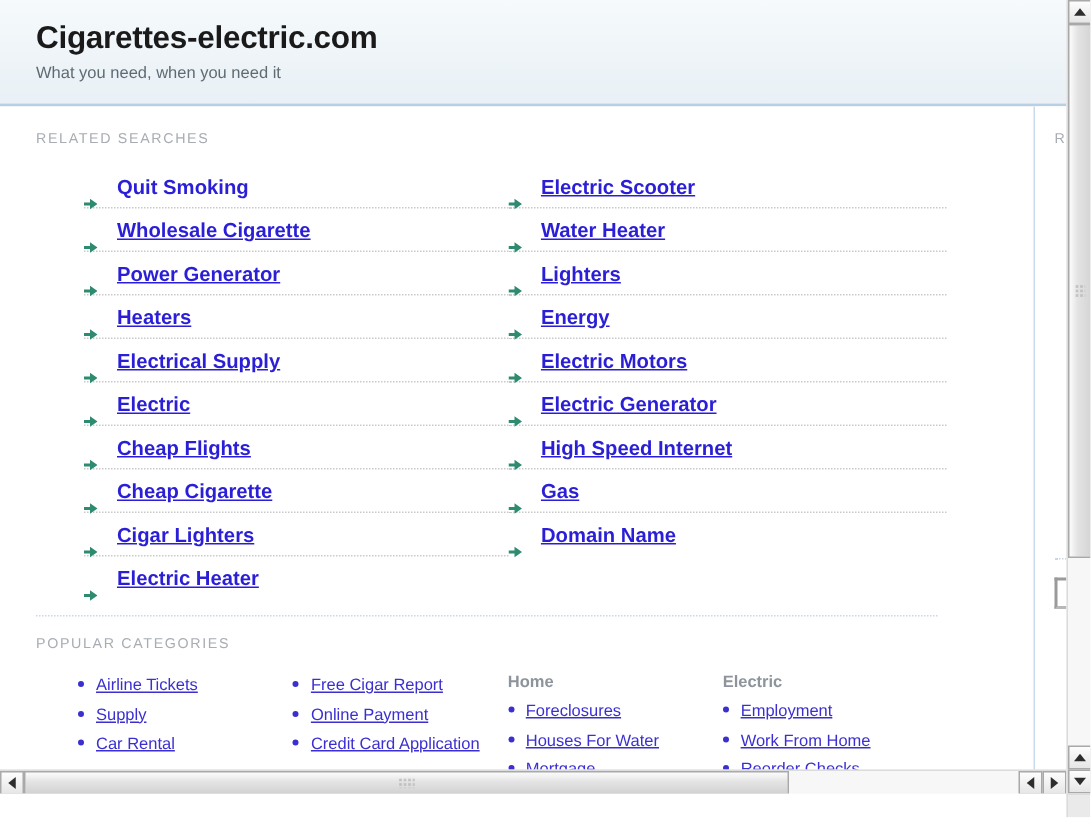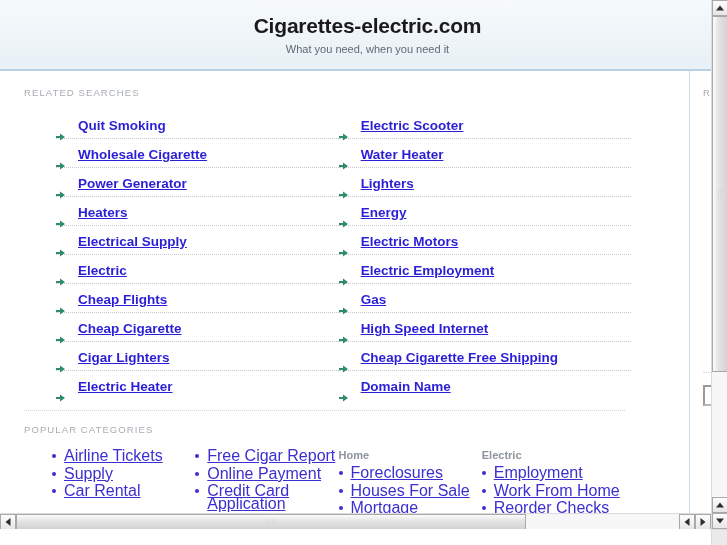--- a/index.html
+++ b/index.html
@@ -29,21 +29,21 @@
     background: #ffffff;
   }
 
   
   #header {
     position: relative;
     height: 71px;
     background: linear-gradient(to bottom, #f6fafc 0%, #eef4f8 55%, #e9f1f6 100%);
     border-bottom: 2px solid #b9cfe2;
   }
-  #header .inner { padding: 14px 0 0 24px; text-align: center; }
+  #header .inner { padding: 14px 0 0 24px; }
   .site-title {
     font-size: 21px;
     font-weight: bold;
     color: #1a1a1a;
     letter-spacing: -0.2px;
     line-height: 1.1;
     margin: 0 0 6px 0;
   }
   .site-tagline {
     font-size: 11px;
@@ -150,21 +150,21 @@
   .cat-list li .dot {
     position: absolute;
     left: 0; top: 5px;
     width: 4px; height: 4px;
     border-radius: 50%;
     background: #3b2fd0;
     display: block;
   }
   .cat-list a {
     color: #3b2fd0;
-    font-size: 16px;
+    font-size: 11px;
     text-decoration: underline;
   }
 
   
   .side-label {
     font-size: 9.5px;
     letter-spacing: 1.1px;
     color: #a8adb3;
     text-transform: uppercase;
     padding: 16px 0 0 13px;
@@ -368,30 +368,27 @@
                     <path d="M0 3 L4 3 L4 0.5 L9 4 L4 7.5 L4 5 L0 5 Z" fill="#2e8b6f"></path>
                   </svg></span><a href="#">Lighters</a></div>
               <div class="rel-item"><span class="arrow"><svg width="9" height="8" viewBox="0 0 9 8" xmlns="http://www.w3.org/2000/svg">
                     <path d="M0 3 L4 3 L4 0.5 L9 4 L4 7.5 L4 5 L0 5 Z" fill="#2e8b6f"></path>
                   </svg></span><a href="#">Energy</a></div>
               <div class="rel-item"><span class="arrow"><svg width="9" height="8" viewBox="0 0 9 8" xmlns="http://www.w3.org/2000/svg">
                     <path d="M0 3 L4 3 L4 0.5 L9 4 L4 7.5 L4 5 L0 5 Z" fill="#2e8b6f"></path>
                   </svg></span><a href="#">Electric Motors</a></div>
               <div class="rel-item"><span class="arrow"><svg width="9" height="8" viewBox="0 0 9 8" xmlns="http://www.w3.org/2000/svg">
                     <path d="M0 3 L4 3 L4 0.5 L9 4 L4 7.5 L4 5 L0 5 Z" fill="#2e8b6f"></path>
-                  </svg></span><a href="#">Electric Employment</a></div>
+                  </svg></span><a href="#">Electric Generator</a></div>
+              <div class="rel-item"><span class="arrow"><svg width="9" height="8" viewBox="0 0 9 8" xmlns="http://www.w3.org/2000/svg">
+                    <path d="M0 3 L4 3 L4 0.5 L9 4 L4 7.5 L4 5 L0 5 Z" fill="#2e8b6f"></path>
+                  </svg></span><a href="#">High Speed Internet</a></div>
               <div class="rel-item"><span class="arrow"><svg width="9" height="8" viewBox="0 0 9 8" xmlns="http://www.w3.org/2000/svg">
                     <path d="M0 3 L4 3 L4 0.5 L9 4 L4 7.5 L4 5 L0 5 Z" fill="#2e8b6f"></path>
                   </svg></span><a href="#">Gas</a></div>
-              <div class="rel-item"><span class="arrow"><svg width="9" height="8" viewBox="0 0 9 8" xmlns="http://www.w3.org/2000/svg">
-                    <path d="M0 3 L4 3 L4 0.5 L9 4 L4 7.5 L4 5 L0 5 Z" fill="#2e8b6f"></path>
-                  </svg></span><a href="#">High Speed Internet</a></div>
-              <div class="rel-item"><span class="arrow"><svg width="9" height="8" viewBox="0 0 9 8" xmlns="http://www.w3.org/2000/svg">
-                    <path d="M0 3 L4 3 L4 0.5 L9 4 L4 7.5 L4 5 L0 5 Z" fill="#2e8b6f"></path>
-                  </svg></span><a href="#">Cheap Cigarette Free Shipping</a></div>
               <div class="rel-item"><span class="arrow"><svg width="9" height="8" viewBox="0 0 9 8" xmlns="http://www.w3.org/2000/svg">
                     <path d="M0 3 L4 3 L4 0.5 L9 4 L4 7.5 L4 5 L0 5 Z" fill="#2e8b6f"></path>
                   </svg></span><a href="#">Domain Name</a></div>
             </div>
         </div>
 
         <div id="popular-wrap">
           <div id="popular-label">POPULAR CATEGORIES</div>
           <div id="popular-grid">
               <div class="cat-col">
@@ -405,21 +402,21 @@
                 <ul class="cat-list">
                   <li><span class="dot"></span><a href="#">Free Cigar Report</a></li>
                   <li><span class="dot"></span><a href="#">Online Payment</a></li>
                   <li><span class="dot"></span><a href="#">Credit Card Application</a></li>
                 </ul>
               </div>
               <div class="cat-col">
                 <div class="cat-head">Home</div>
                 <ul class="cat-list">
                   <li><span class="dot"></span><a href="#">Foreclosures</a></li>
-                  <li><span class="dot"></span><a href="#">Houses For Sale</a></li>
+                  <li><span class="dot"></span><a href="#">Houses For Water</a></li>
                   <li><span class="dot"></span><a href="#">Mortgage</a></li>
                 </ul>
               </div>
               <div class="cat-col">
                 <div class="cat-head">Electric</div>
                 <ul class="cat-list">
                   <li><span class="dot"></span><a href="#">Employment</a></li>
                   <li><span class="dot"></span><a href="#">Work From Home</a></li>
                   <li><span class="dot"></span><a href="#">Reorder Checks</a></li>
                 </ul>

